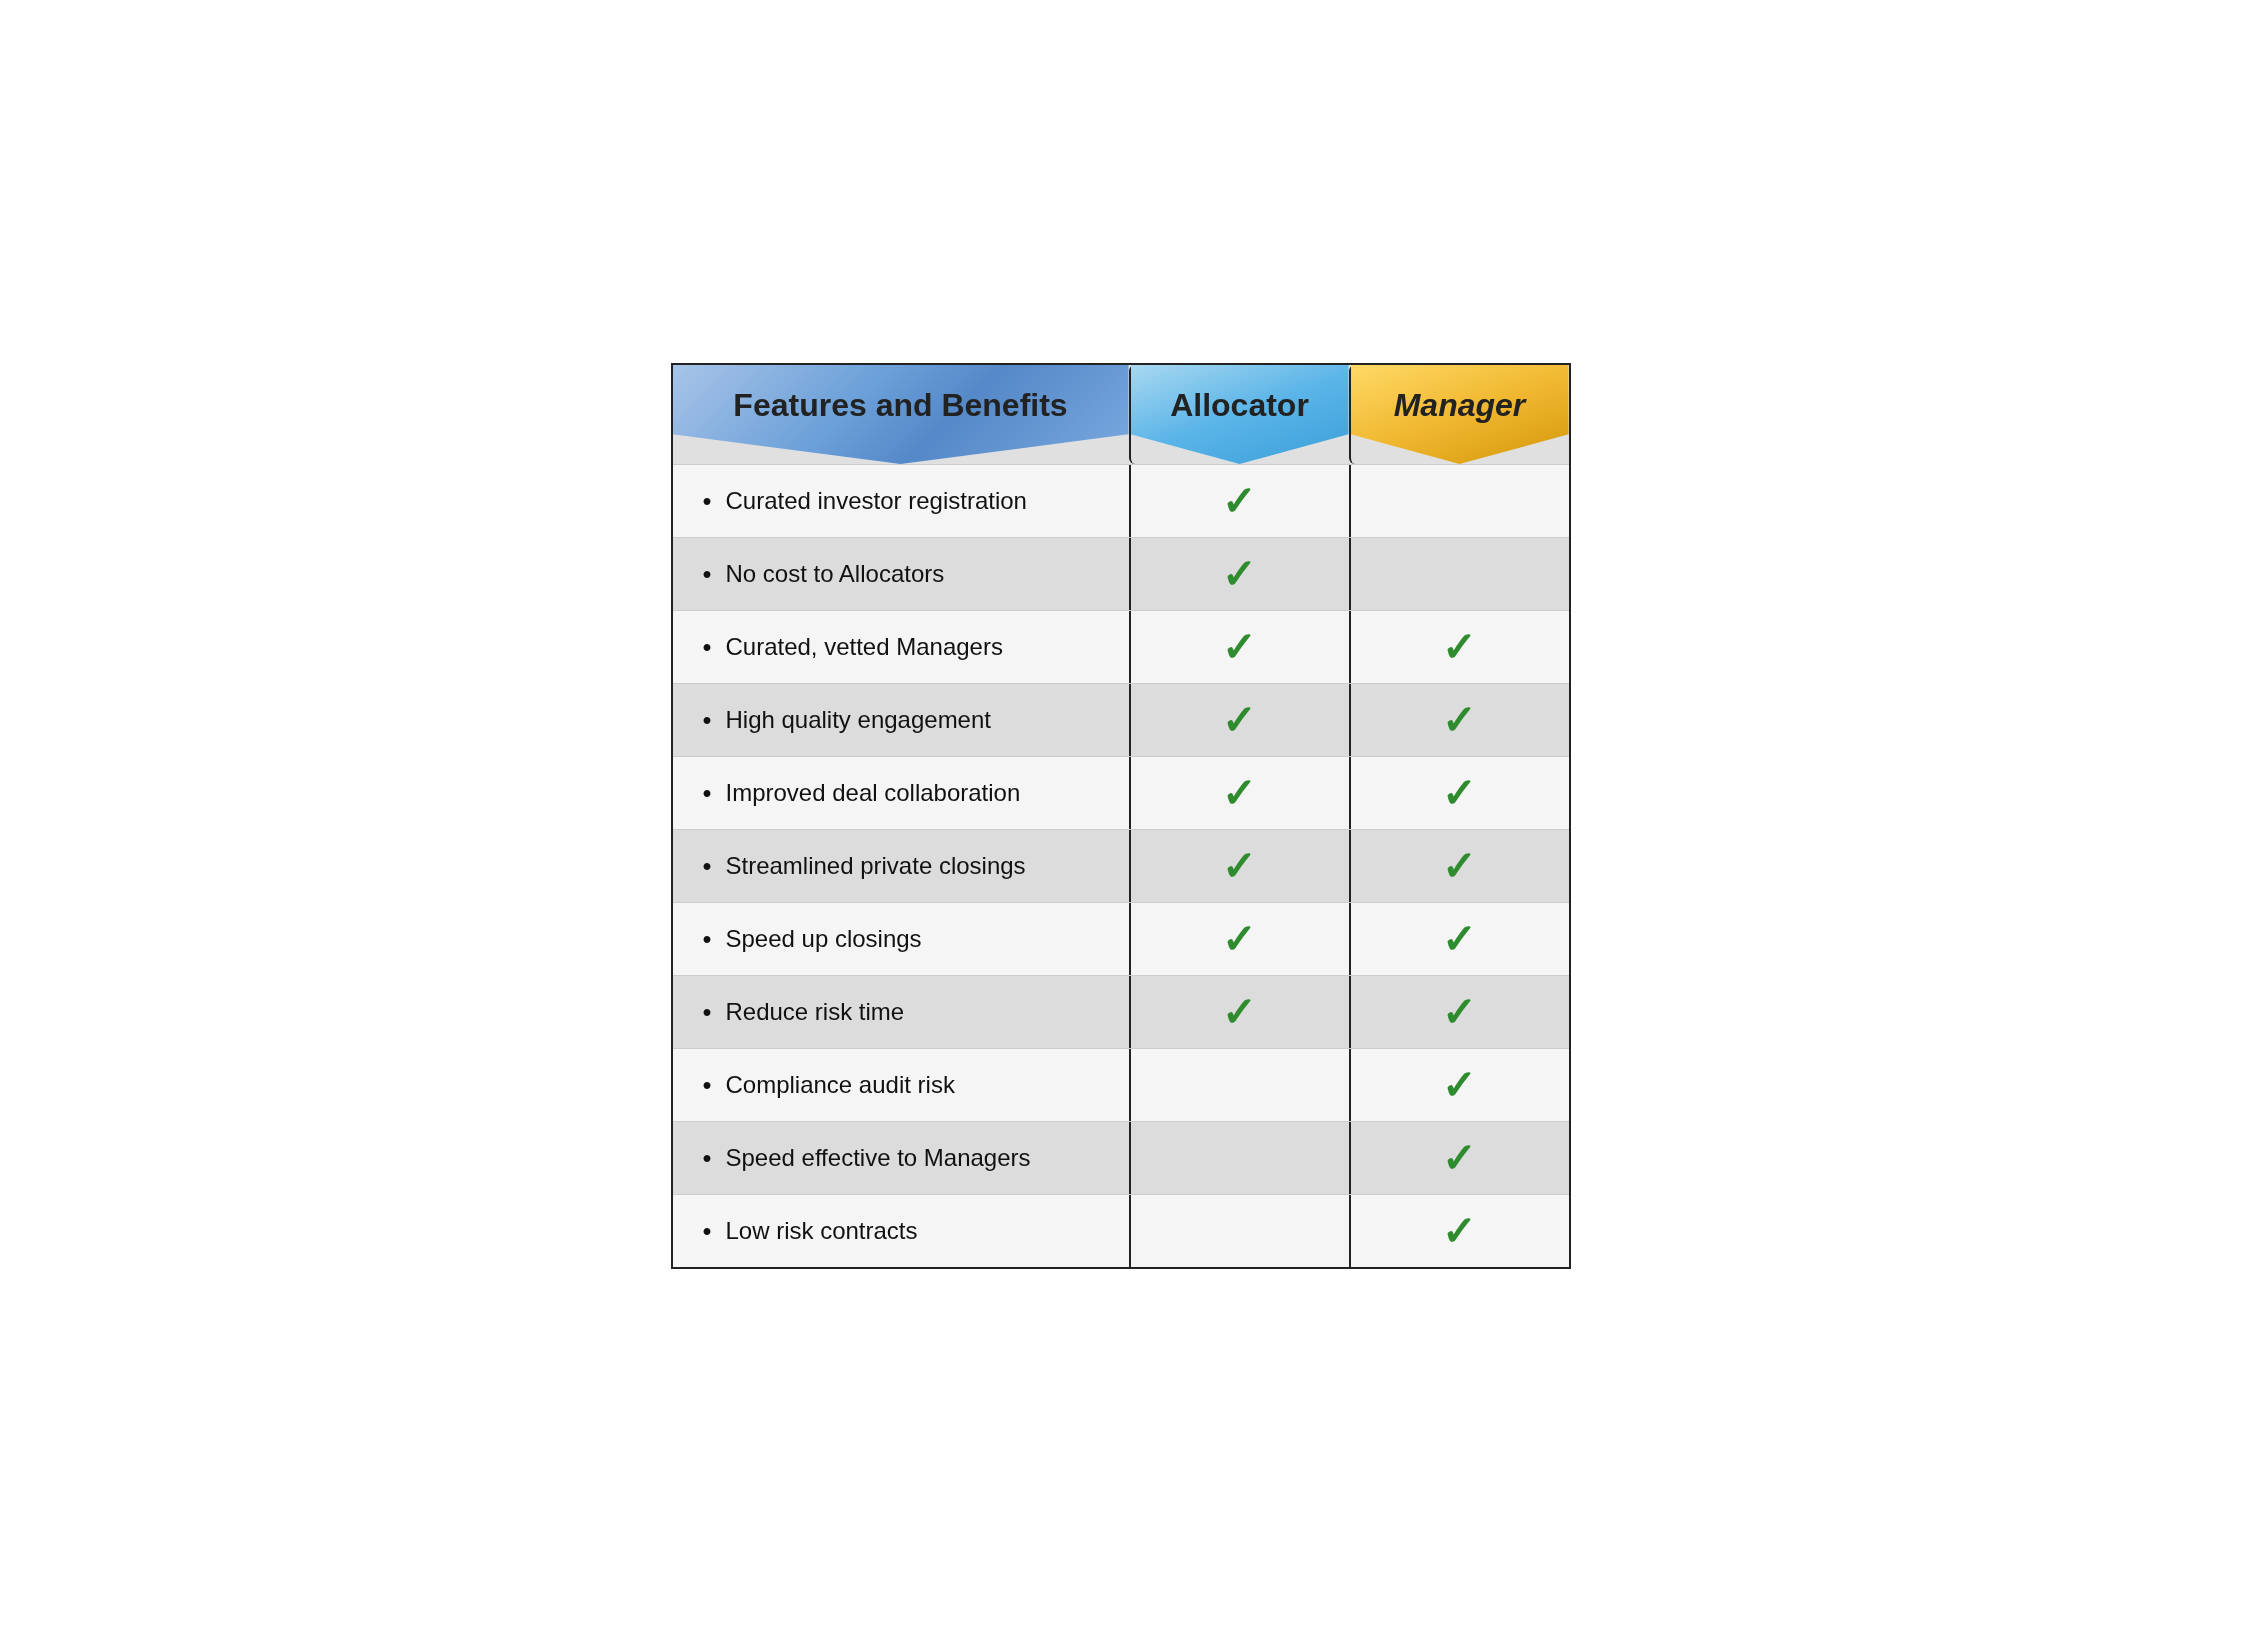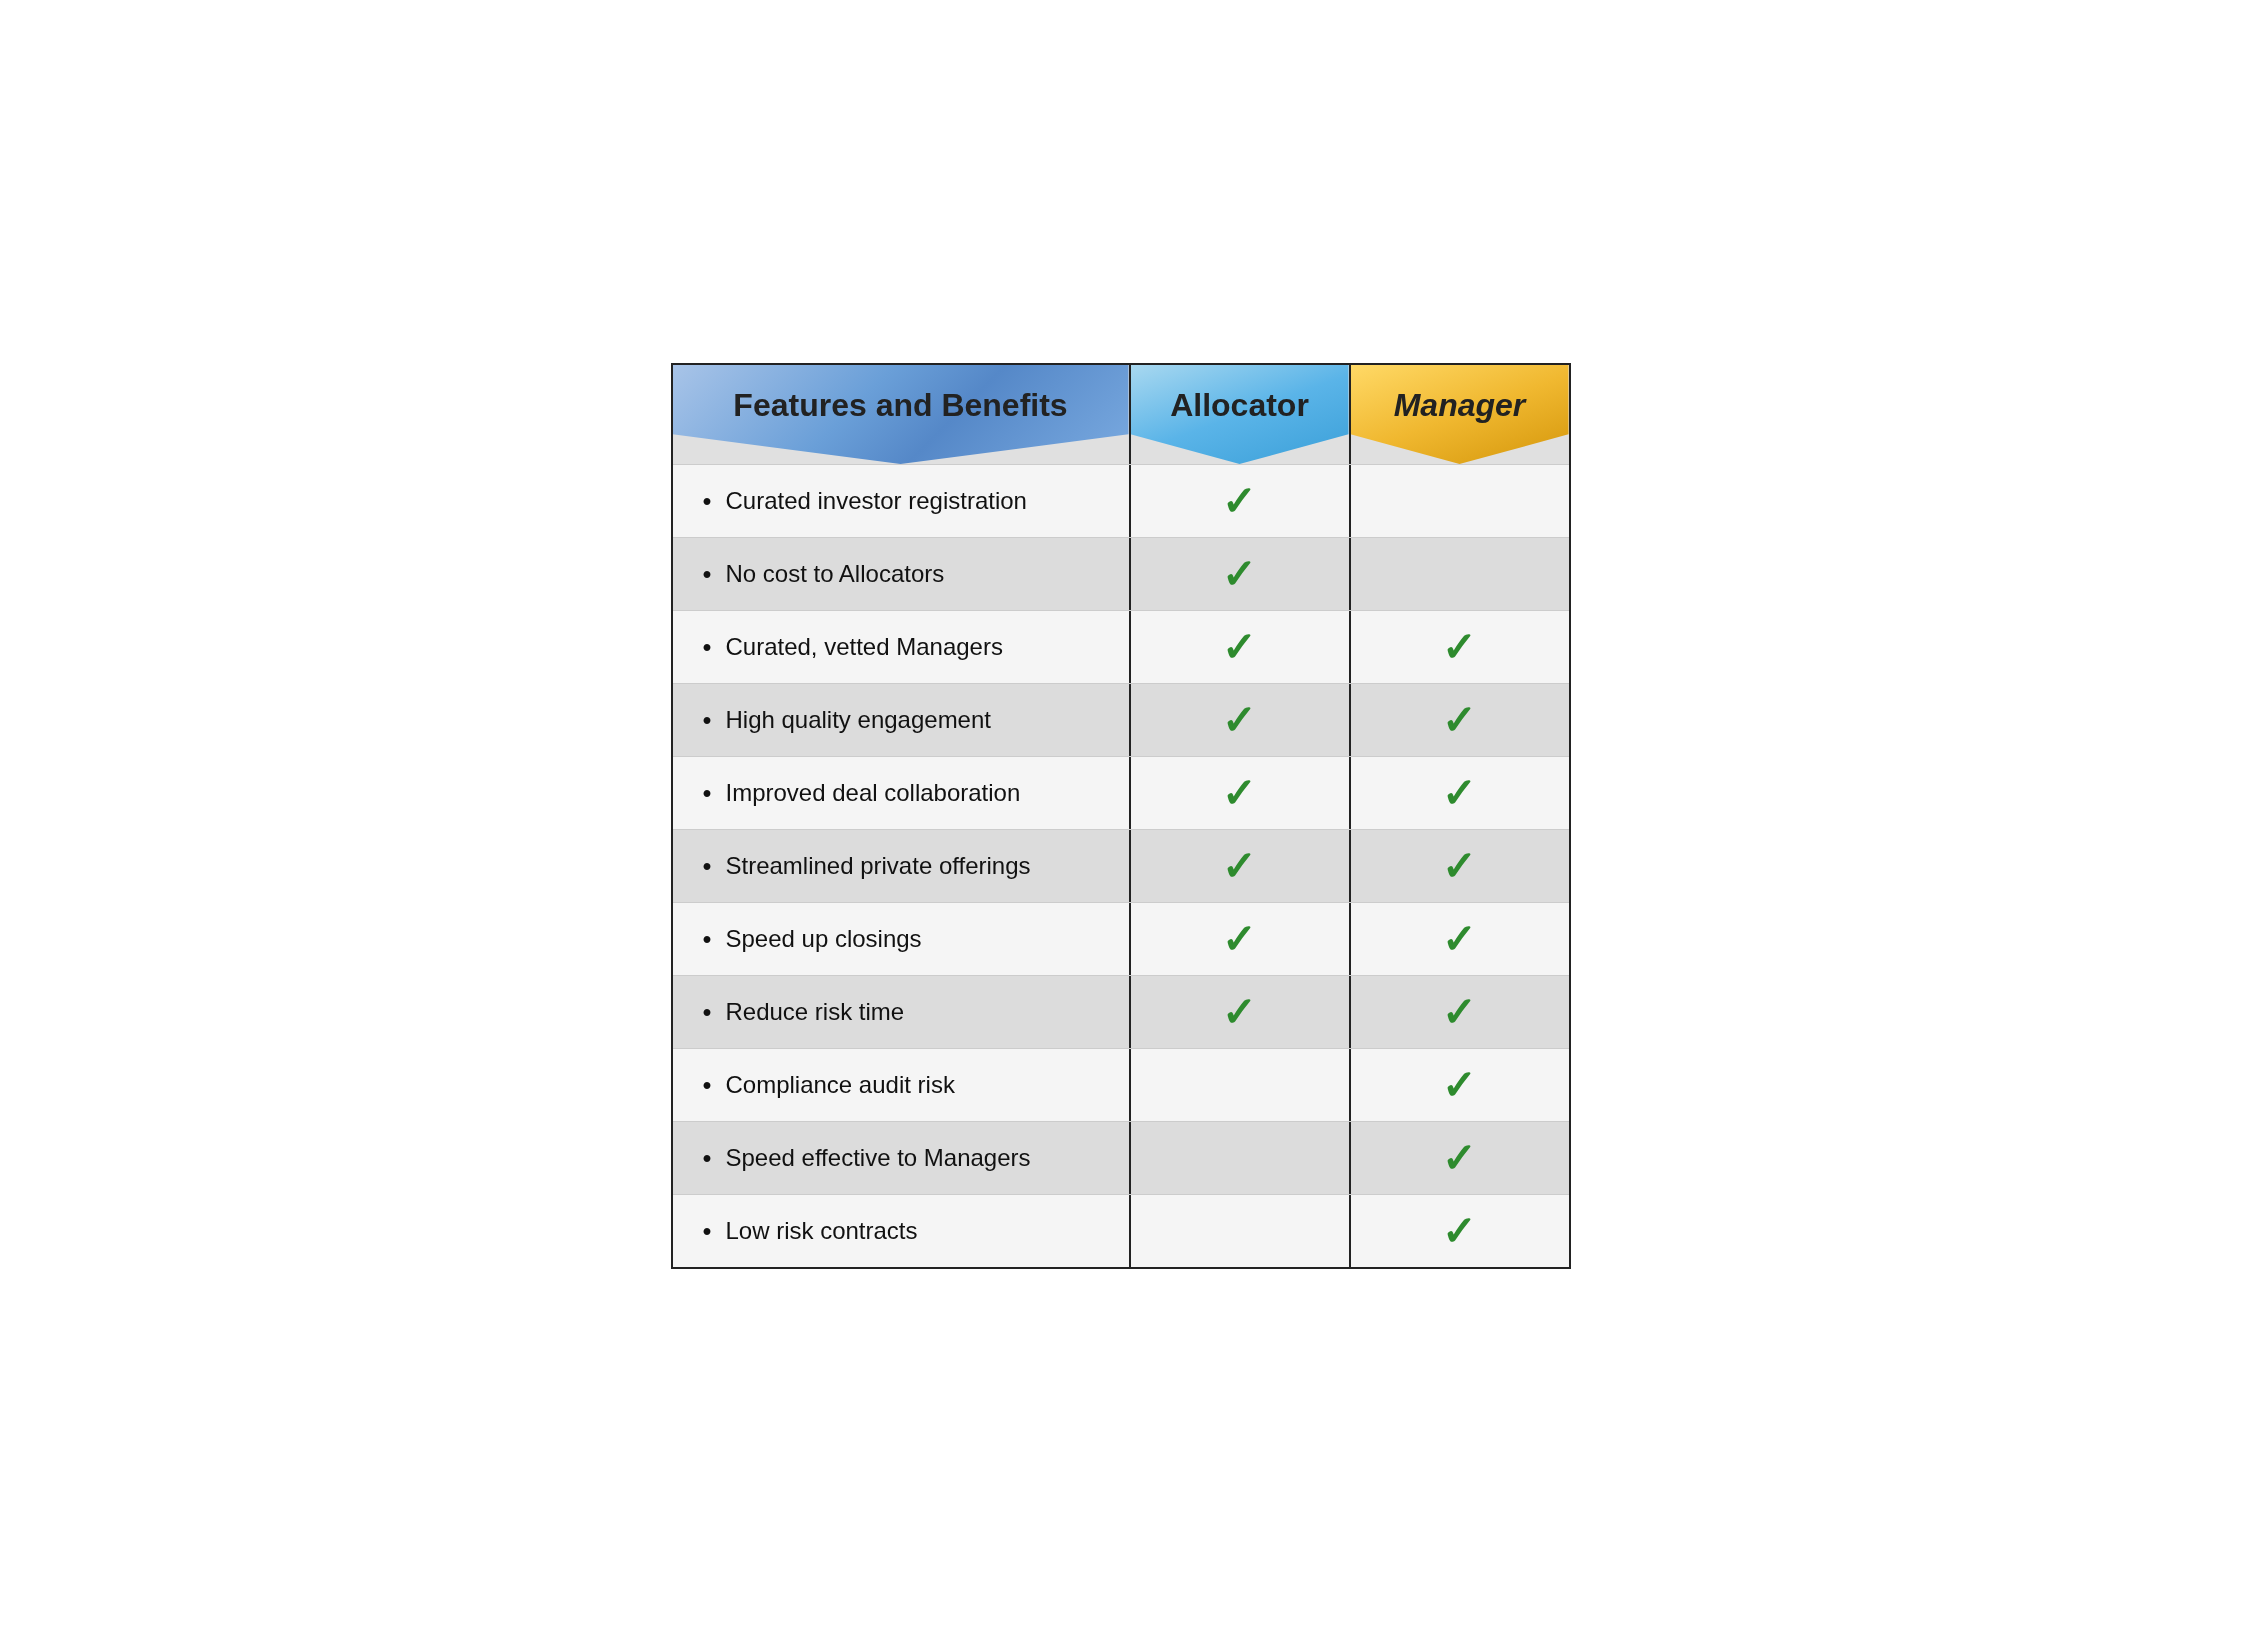--- a/index.html
+++ b/index.html
@@ -25,20 +25,21 @@
       grid-template-columns: 1fr 220px 220px;
       background: #e0e0e0;
     }
 
     .header-cell {
       display: flex;
       flex-direction: column;
       align-items: center;
       justify-content: center;
       position: relative;
+      border-radius: 6px;
     }
 
     .header-cell-features {
       padding: 0;
     }
 
     .header-badge {
       width: 100%;
       padding: 22px 20px 18px;
       text-align: center;
@@ -196,21 +197,21 @@
       <div class="check-cell">
         <span class="checkmark">✓</span>
       </div>
       <div class="check-cell">
         <span class="checkmark">✓</span>
       </div>
     </div>
       <div class="data-row">
       <div class="feature-cell">
         <span class="bullet">•</span>
-        <span>Streamlined private offerings</span>
+        <span>Streamlined private closings</span>
       </div>
       <div class="check-cell">
         <span class="checkmark">✓</span>
       </div>
       <div class="check-cell">
         <span class="checkmark">✓</span>
       </div>
     </div>
       <div class="data-row">
       <div class="feature-cell">

